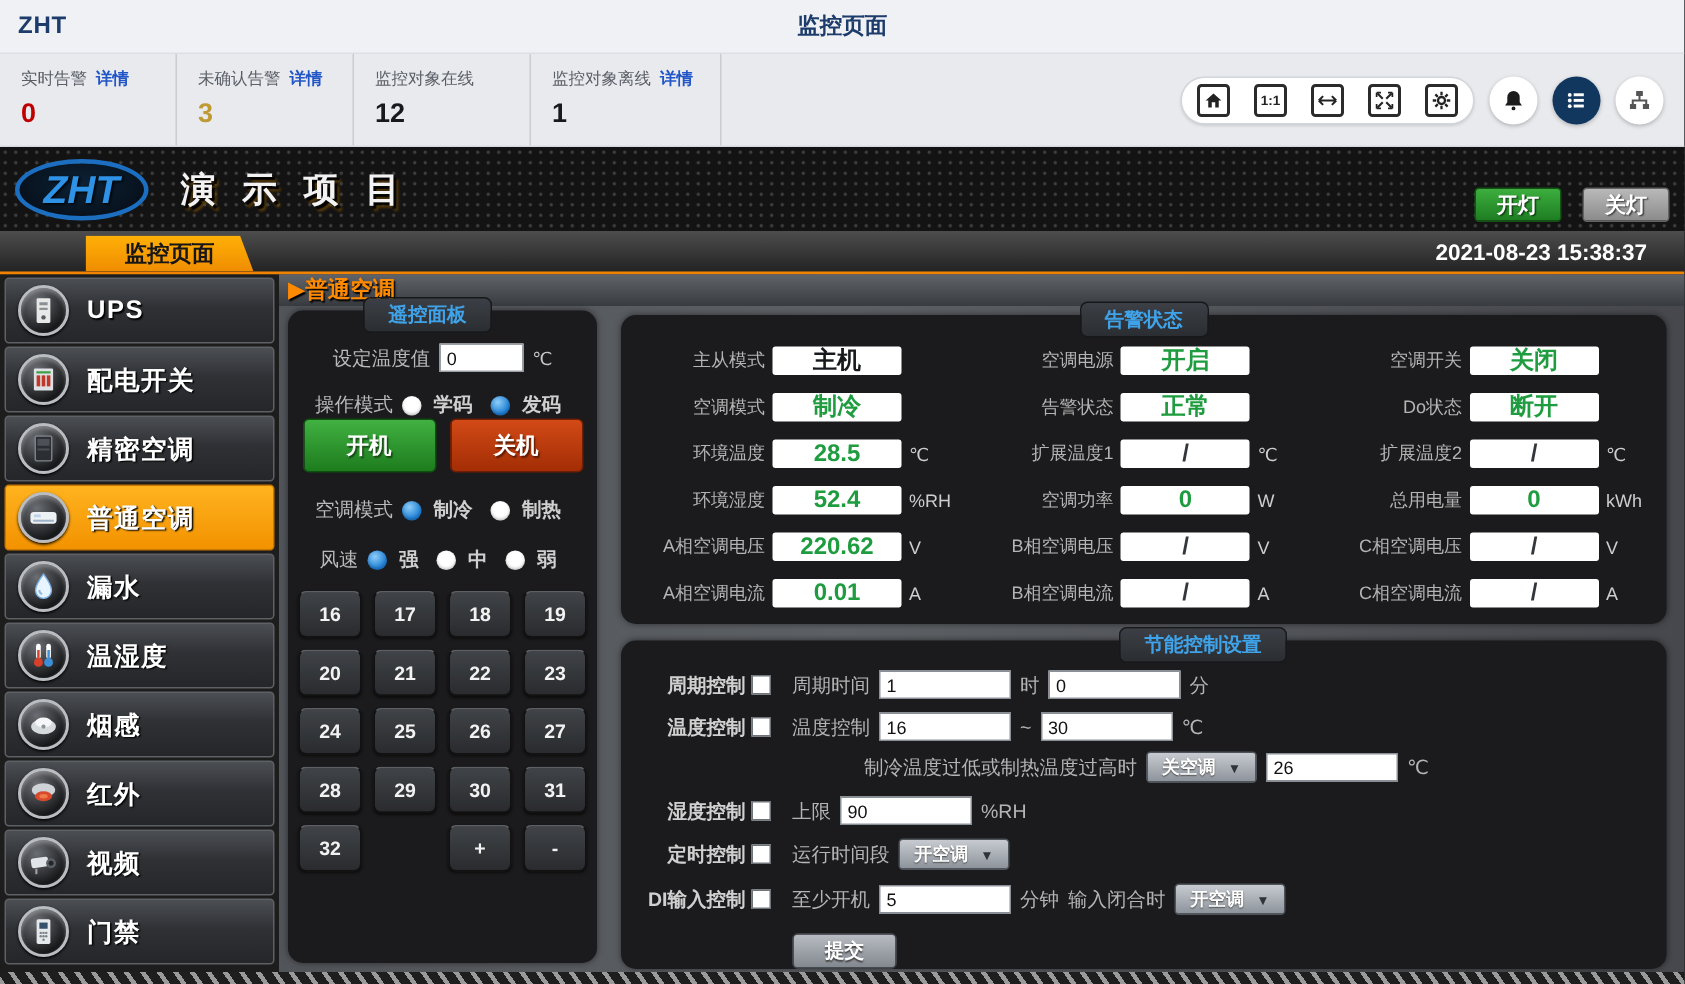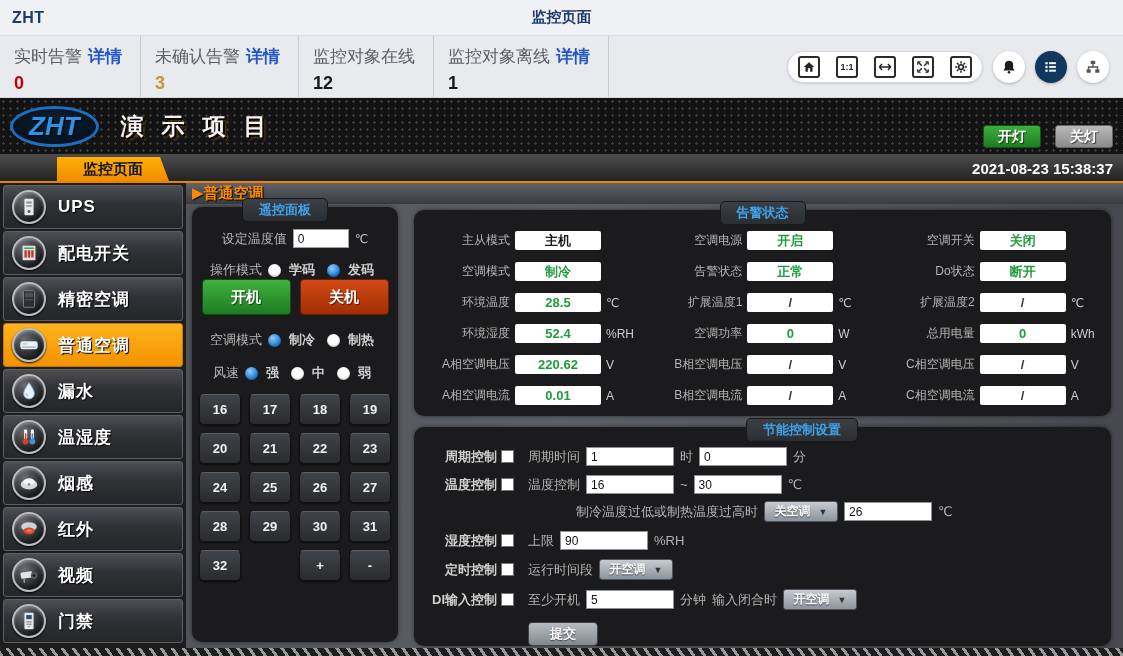--- a/index.html
+++ b/index.html
@@ -7,21 +7,21 @@
   body { font-family:"Liberation Sans","DejaVu Sans",sans-serif; background:#2a2a2a; position:relative; }
 
   
   .topbar { height:36px; background:#eff1f5; display:flex; align-items:center; position:relative; border-bottom:1px solid #dcdfe3; }
   .brand { margin-left:12px; font-size:16px; color:#1d3c6b; font-weight:bold; letter-spacing:.5px; }
   .topbar-title { position:absolute; left:50%; transform:translateX(-50%); font-size:15px; font-weight:bold; color:#1d3c6b; }
 
   
   .statsbar { height:62px; background:#e8eaee; display:flex; align-items:stretch; border-bottom:1px solid #d6d9dd; }
   .stat { padding:9px 18px 0 14px; border-right:1px solid #c9ccd1; min-width:118px; }
-  .stat-top { font-size:17px; color:#5a5e66; white-space:nowrap; }
+  .stat-top { font-size:11px; color:#5a5e66; white-space:nowrap; }
   .stat-link { color:#2256c7; font-weight:bold; margin-left:6px; cursor:pointer; }
   .stat-value { font-size:18px; font-weight:bold; margin-top:5px; }
   .stats-right { margin-left:auto; display:flex; align-items:center; gap:10px; padding-right:14px; }
   .tool-pill { background:#fff; border:1px solid #d2d5da; border-radius:16px; padding:4px 10px; display:flex; gap:16px; align-items:center; box-shadow:0 1px 2px rgba(0,0,0,.12); }
   .tool-btn { width:22px; height:22px; border:2px solid #2b2b2b; border-radius:3px; display:flex; align-items:center; justify-content:center; cursor:pointer; background:#fff; }
   .round-btn { width:32px; height:32px; border-radius:50%; background:#fff; box-shadow:0 1px 3px rgba(0,0,0,.25); display:flex; align-items:center; justify-content:center; cursor:pointer; }
   .round-btn.active { background:#12375f; }
 
   
   .banner { height:56px; background-color:#131313; background-image:radial-gradient(circle,#3d3d3d 1px,rgba(0,0,0,0) 1.4px); background-size:7px 7px; display:flex; align-items:center; position:relative; }
@@ -29,21 +29,21 @@
   .logo { font-style:italic; font-weight:900; font-size:26px; color:#2e93e6; padding:2px 16px; border:3px solid #1c6fc0; border-radius:50%; text-shadow:1px 1px 2px #000; background:radial-gradient(ellipse at 50% 40%,#0d2236,#07111c 75%); }
   .banner-title { color:#f2f2f2; font-size:23px; font-weight:bold; letter-spacing:18px; margin-left:22px; text-shadow:2px 2px 1px #000, 3px 3px 2px rgba(140,90,0,.7); }
   .banner-btns { position:absolute; right:10px; bottom:6px; display:flex; gap:14px; }
   .light-btn { width:58px; height:23px; border-radius:3px; color:#fff; font-weight:bold; font-size:14px; display:flex; align-items:center; justify-content:center; cursor:pointer; text-shadow:1px 1px 1px rgba(0,0,0,.6); }
   .light-on { background:linear-gradient(#3cae3e,#1e7d22); border:1px solid #135415; }
   .light-off { background:linear-gradient(#b9b9b9,#8b8b8b); border:1px solid #636363; }
 
   
   .tabstrip { height:29px; background:linear-gradient(#4d4d4d,#232323); border-bottom:2px solid #ef8300; display:flex; align-items:flex-end; position:relative; }
   .page-tab { margin-left:57px; height:24px; padding:0 26px; background:linear-gradient(#ffb007,#ef8d00); clip-path:polygon(0 0,calc(100% - 9px) 0,100% 100%,0 100%); color:#161616; font-weight:bold; font-size:15px; display:flex; align-items:center; cursor:pointer; }
-  .timestamp { position:absolute; right:10px; bottom:4px; color:#fff; font-size:15px; font-weight:600; }
+  .timestamp { position:absolute; right:25px; bottom:4px; color:#fff; font-size:15px; font-weight:600; }
 
   
   .content { display:flex; height:473px; position:relative; }
   .content:after { content:""; position:absolute; left:0; right:0; bottom:0; height:8px; background:repeating-linear-gradient(55deg,#9a9a9a 0 3px,#1e1e1e 3px 9px); }
 
   
   .sidebar { width:186px; background:#1d1d1d; padding:2px 3px 10px 3px; display:flex; flex-direction:column; gap:2px; }
   .side-item { height:44px; flex:0 0 44px; display:flex; align-items:center; background:linear-gradient(#4b4e53,#2f3135 45%,#24262a); border:1px solid #5d6065; border-radius:3px; cursor:pointer; }
   .side-item.active { background:linear-gradient(#ffb31f,#f39200); border-color:#c87700; }
   .side-label { color:#fff; font-size:17px; font-weight:bold; text-shadow:1px 1px 1px #000; margin-left:12px; letter-spacing:1px; }
@@ -75,21 +75,21 @@
   .keypad { display:grid; grid-template-columns:repeat(4,42px); gap:8px; justify-content:center; margin-top:12px; }
   .key { height:31px; background:linear-gradient(#404347,#292b2e); border:1px solid #111; border-top-color:#5c5f63; border-radius:5px; color:#f2f2f2; font-size:13px; font-weight:bold; display:flex; align-items:center; justify-content:center; cursor:pointer; box-shadow:0 1px 2px rgba(0,0,0,.6); }
   .key.ghost { visibility:hidden; }
 
   .realtime-panel { left:228px; top:27px; width:697px; height:206px; }
   .realtime-panel .panel-tab { left:50%; transform:translateX(-50%); }
   .rt-grid { display:flex; padding-top:15px; }
   .rt-col { flex:1; display:flex; flex-direction:column; }
   .rt-row { display:flex; align-items:center; height:31px; }
   .rt-label { width:96px; text-align:right; color:#b4b4b4; font-size:12px; flex:0 0 96px; }
-  .rt-box { width:86px; height:19px; background:#fff; border-radius:2px; margin-left:5px; display:flex; align-items:center; justify-content:center; font-size:13px; font-weight:bold; }
+  .rt-box { width:86px; height:19px; background:#fff; border-radius:2px; margin-left:5px; display:flex; align-items:center; justify-content:center; font-size:16px; font-weight:bold; }
   .rt-unit { color:#cdcdcd; font-size:12px; margin-left:5px; }
 
   .energy-panel { left:228px; top:244px; width:697px; height:219px; }
   .energy-panel .panel-tab { left:332px; }
   .en-row { display:flex; align-items:center; margin-top:9px; }
   .en-row.first { margin-top:20px; }
   .en-check-zone { width:100px; flex:0 0 100px; display:flex; align-items:center; justify-content:flex-end; gap:4px; }
   .en-check-label { color:#d0d0d0; font-size:13px; font-weight:bold; }
   .checkbox { width:13px; height:13px; background:#fff; border:1px solid #6f747a; display:inline-block; cursor:pointer; }
   .en-fields { display:flex; align-items:center; gap:6px; margin-left:14px; }

